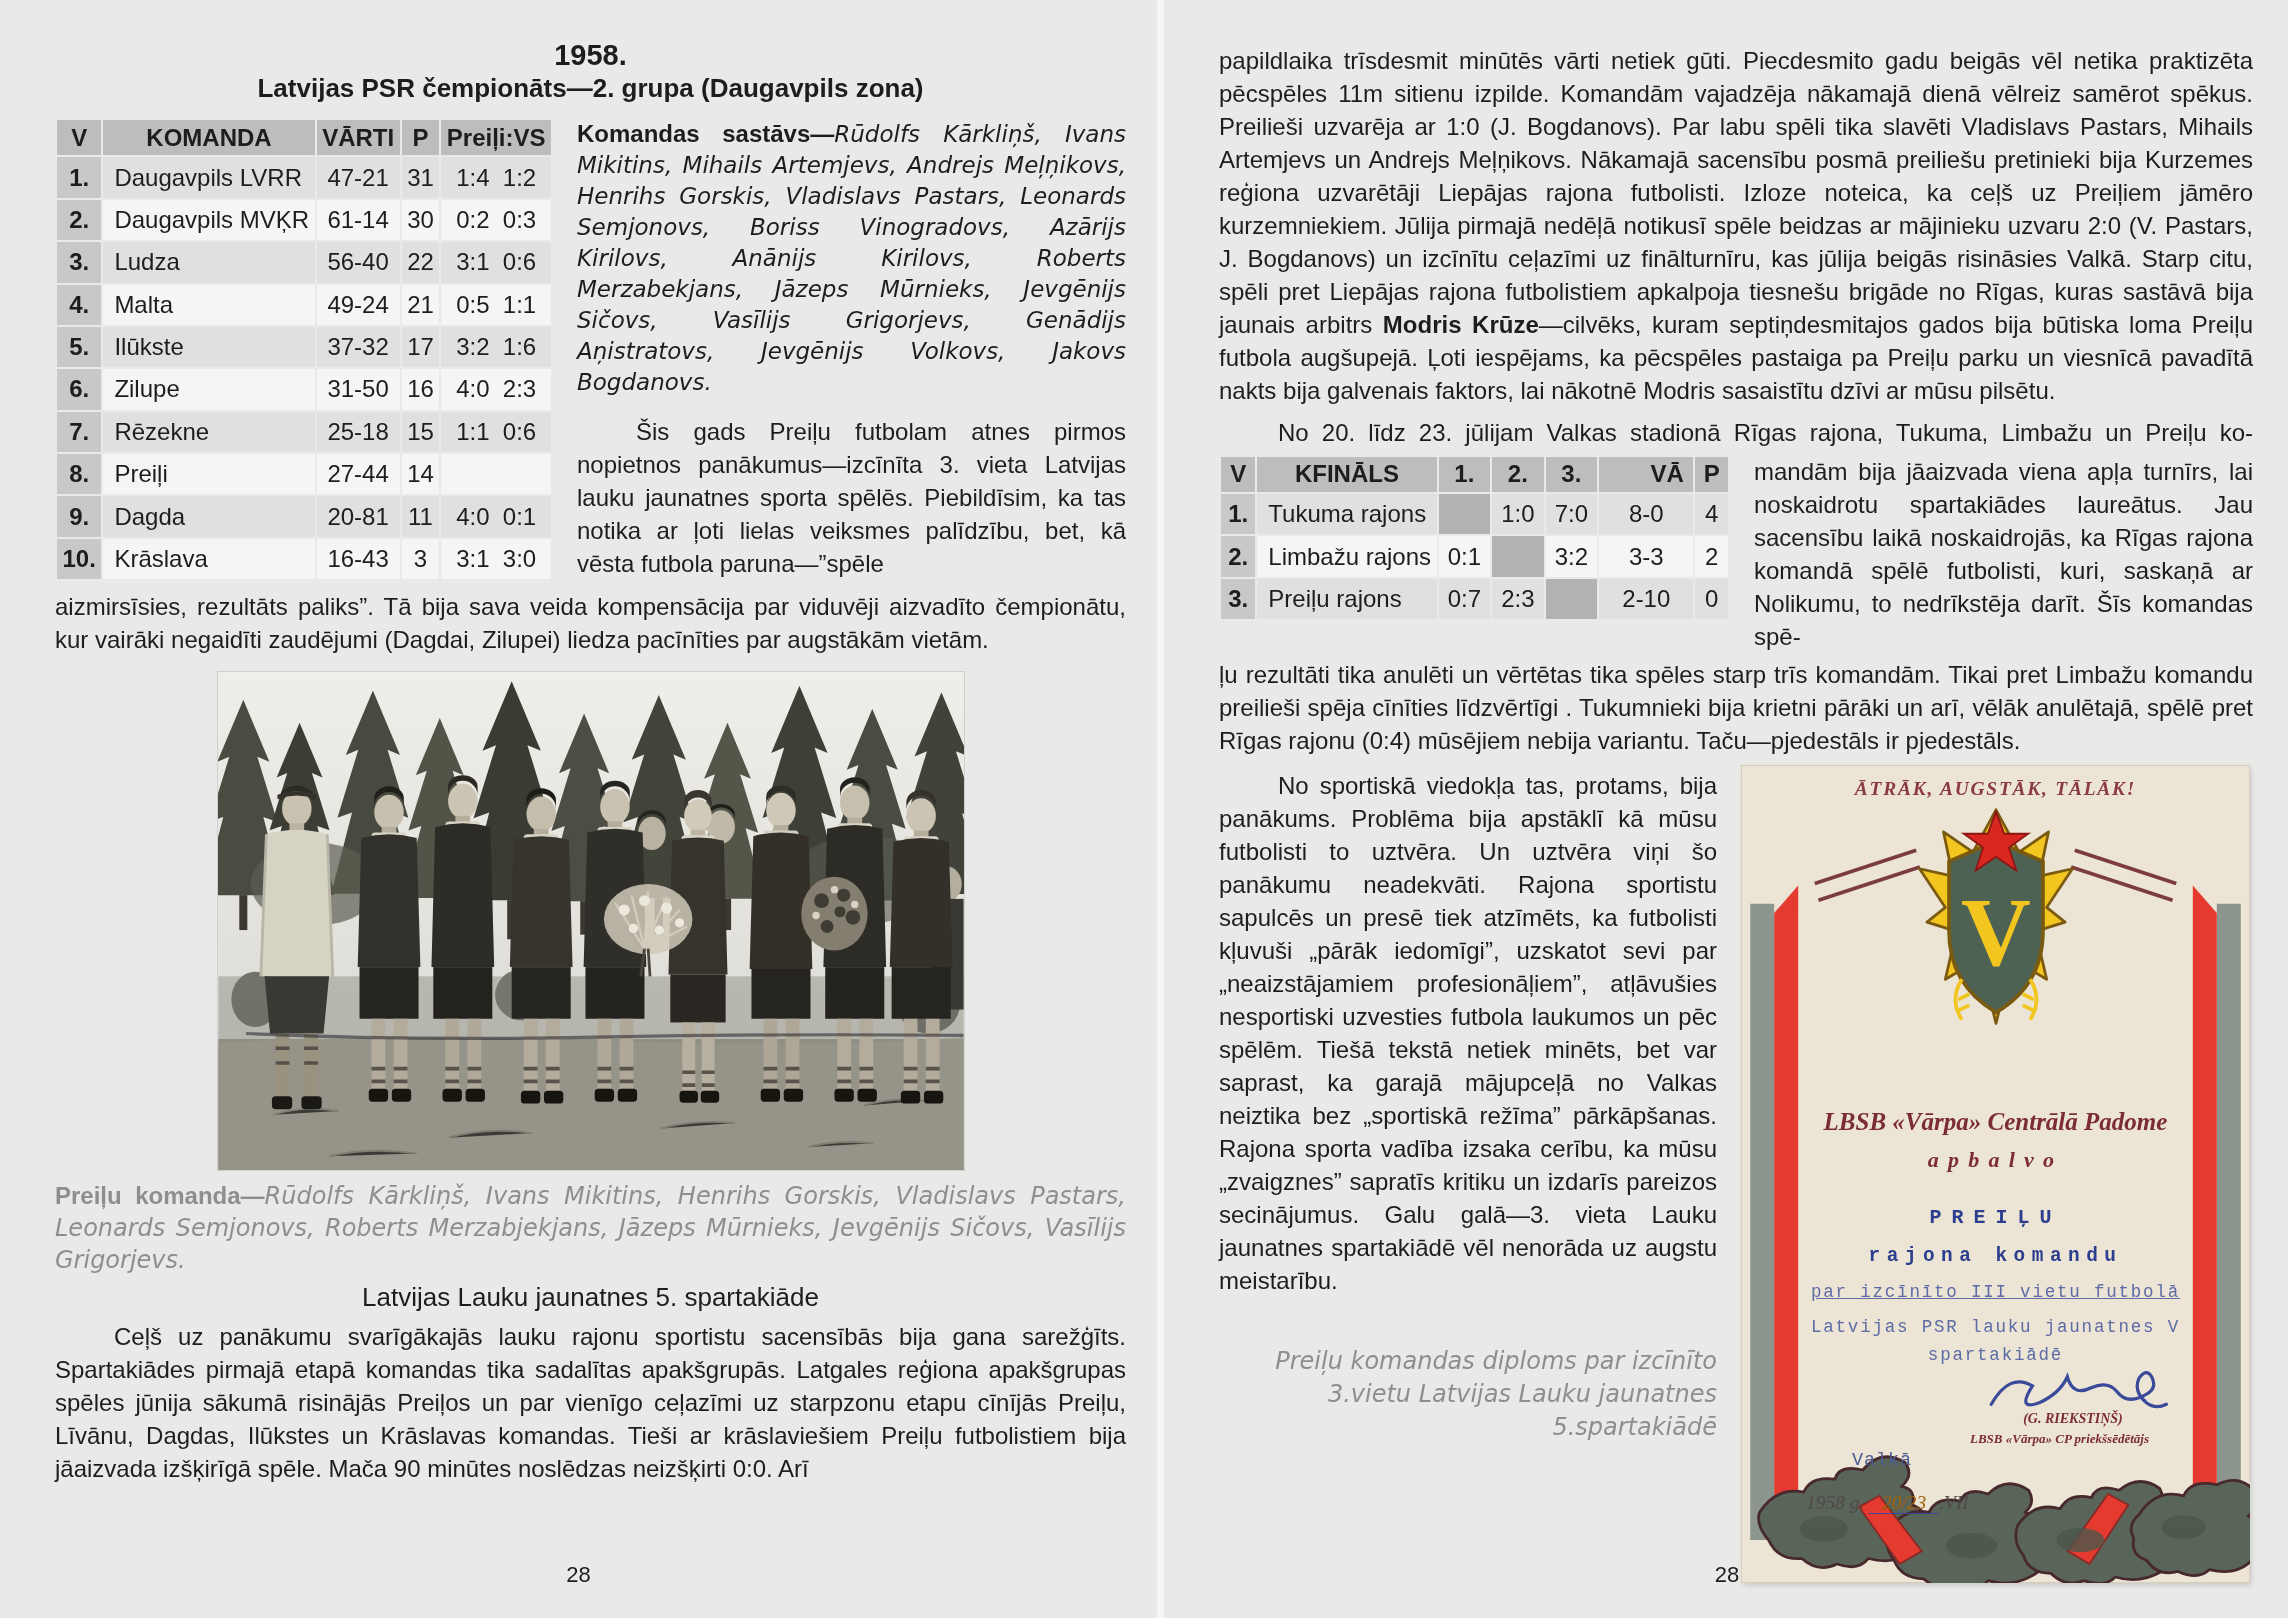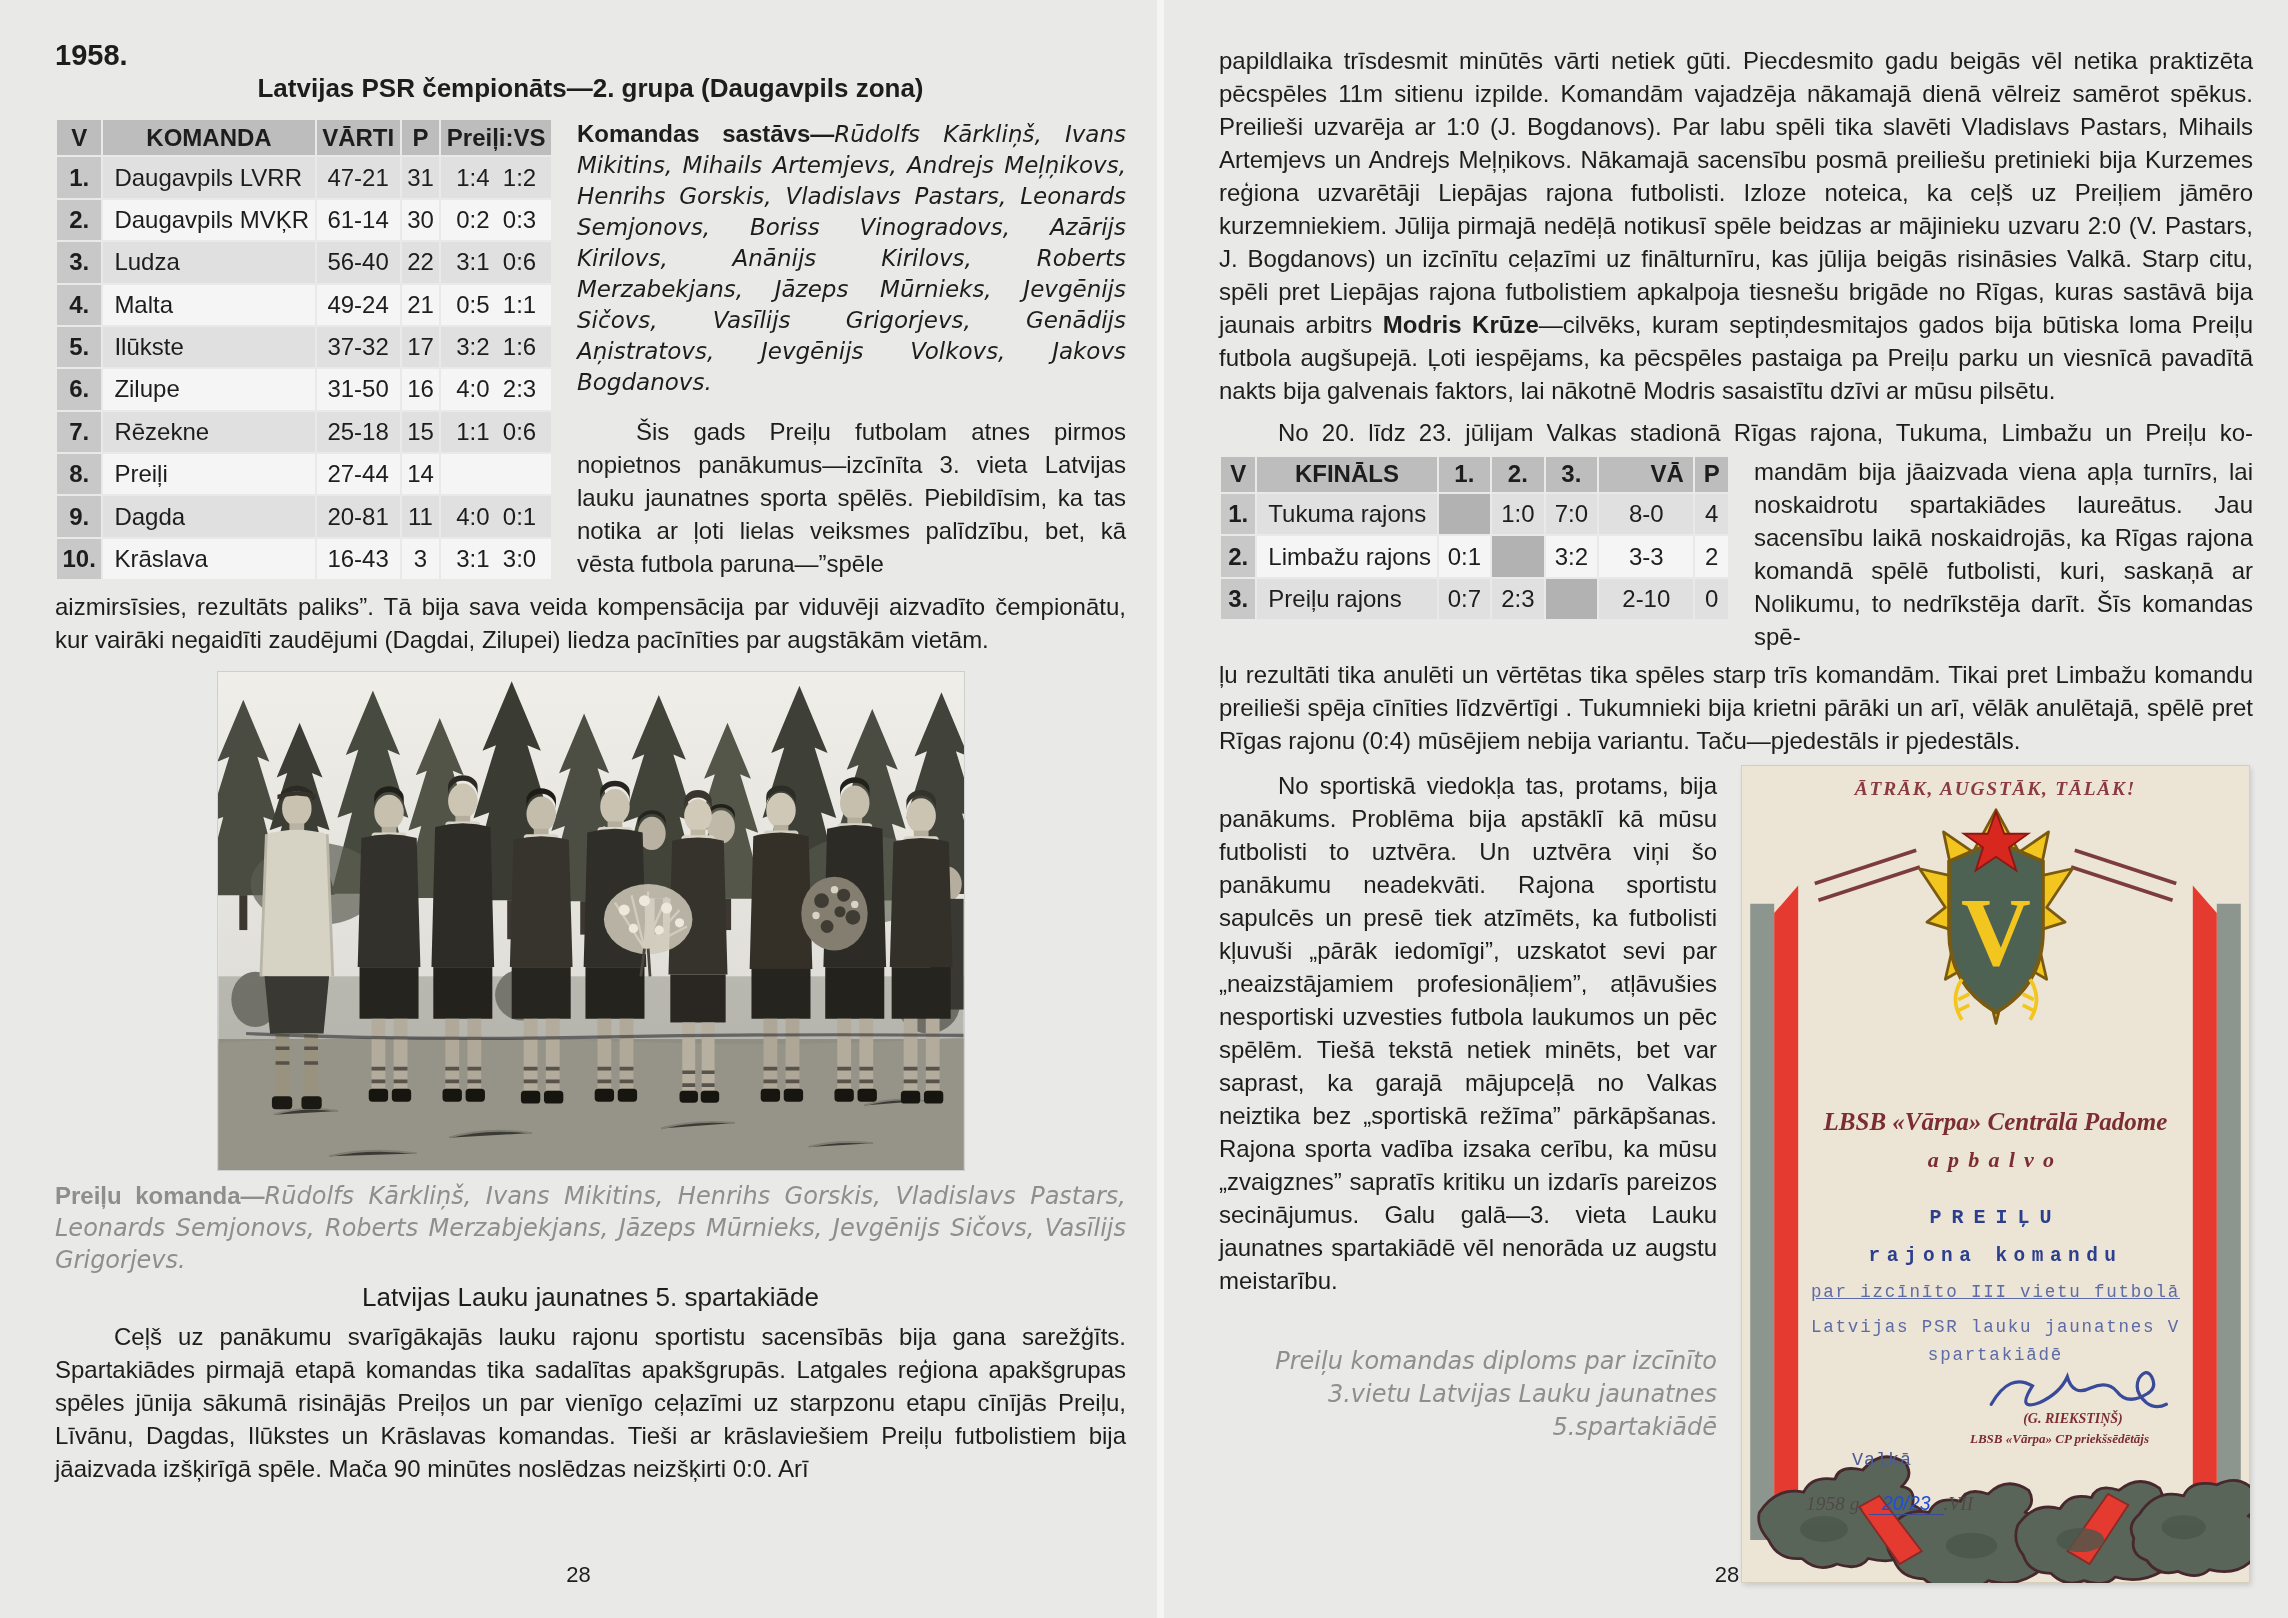--- a/index.html
+++ b/index.html
@@ -5,21 +5,21 @@
   html,body{margin:0;padding:0;}
   body{width:2289px;height:1619px;background:#e9e9e8;font-family:"Liberation Sans",sans-serif;color:#1d1d1d;overflow:hidden;}
   .spread{position:relative;width:2289px;height:1619px;}
   .gutter{position:absolute;left:1157px;top:0;width:7.4px;height:1619px;background:#f5f5f4;}
   .page{position:absolute;top:0;height:1619px;background:#e9e9e8;}
   .page-left{left:0;width:1157px;}
   .page-right{left:1165px;width:1124px;}
   .lp-content{position:relative;margin:39px 22px 0 55px;width:1071px;}
   .rp-content{position:relative;margin:44px 37px 0 54px;width:1034px;}
 
-  .title{font-size:29px;font-weight:bold;line-height:33px;}
+  .title{font-size:29px;font-weight:bold;text-align:center;line-height:33px;}
   .subtitle{font-size:26px;font-weight:bold;text-align:center;line-height:33px;margin-bottom:13px;}
 
   .two-col{display:flex;gap:24px;align-items:flex-start;}
   .col-table{width:498px;flex:0 0 498px;}
   .col-text{flex:1;min-width:0;}
 
   table.grid{border-collapse:separate;border-spacing:2.8px;width:100%;font-size:24px;}
   table.grid th{background:#bdbdbd;font-weight:bold;padding:3.7px 5.5px;height:28px;}
   table.grid td{padding:3.7px 5.5px;text-align:center;height:33px;white-space:pre;}
   table.grid td:nth-child(2){text-align:left;padding-left:11px;}
@@ -70,21 +70,21 @@
   .dip-line3{top:517px;font-family:"Liberation Mono",monospace;color:#5d6ba6;font-size:17.5px;letter-spacing:1.8px;text-decoration:underline;}
   .dip-line4{top:552px;font-family:"Liberation Mono",monospace;color:#5d6ba6;font-size:17.5px;letter-spacing:1.8px;}
   .dip-line5{top:580px;font-family:"Liberation Mono",monospace;color:#5d6ba6;font-size:17.5px;letter-spacing:1.8px;}
   .dip-sign{position:absolute;top:598px;left:231px;width:231px;}
   .dip-signer{position:absolute;top:646px;left:203px;width:258px;text-align:center;
       font-family:"Liberation Serif",serif;font-weight:bold;font-style:italic;color:#7b2d33;font-size:14px;}
   .dip-signer-title{position:absolute;top:666px;left:166px;width:305px;text-align:center;
       font-family:"Liberation Serif",serif;font-style:italic;font-weight:bold;color:#7b2d33;font-size:13px;}
   .dip-place{position:absolute;top:685px;left:111px;font-family:"Liberation Mono",monospace;color:#4d5b96;font-size:18.5px;letter-spacing:0.9px;}
   .dip-date{position:absolute;top:727px;left:65px;font-family:"Liberation Serif",serif;font-style:italic;color:#514848;font-size:19.4px;}
-  .dip-date .dval{color:#1d4ed8;border-bottom:1.8px solid #3a4a9a;padding:0 13px;font-family:Liberation Sans, sans-serif;font-style:italic;}
+  .dip-date .dval{color:#a16207;border-bottom:1.8px solid #3a4a9a;padding:0 13px;font-family:Liberation Serif, serif;font-style:italic;}
 </style>
 </head>
 <body>
 
 <div class="spread">
 
   <div class="page page-left">
     <div class="lp-content">
 
       <div class="title">1958.</div>

